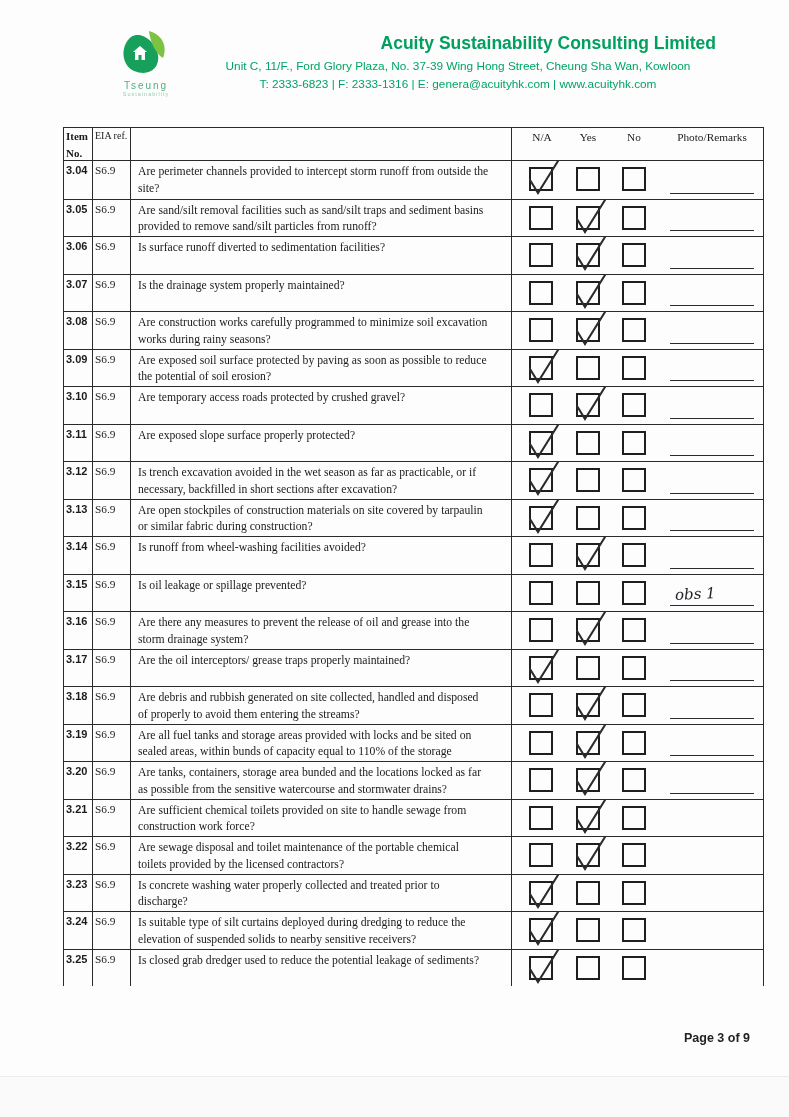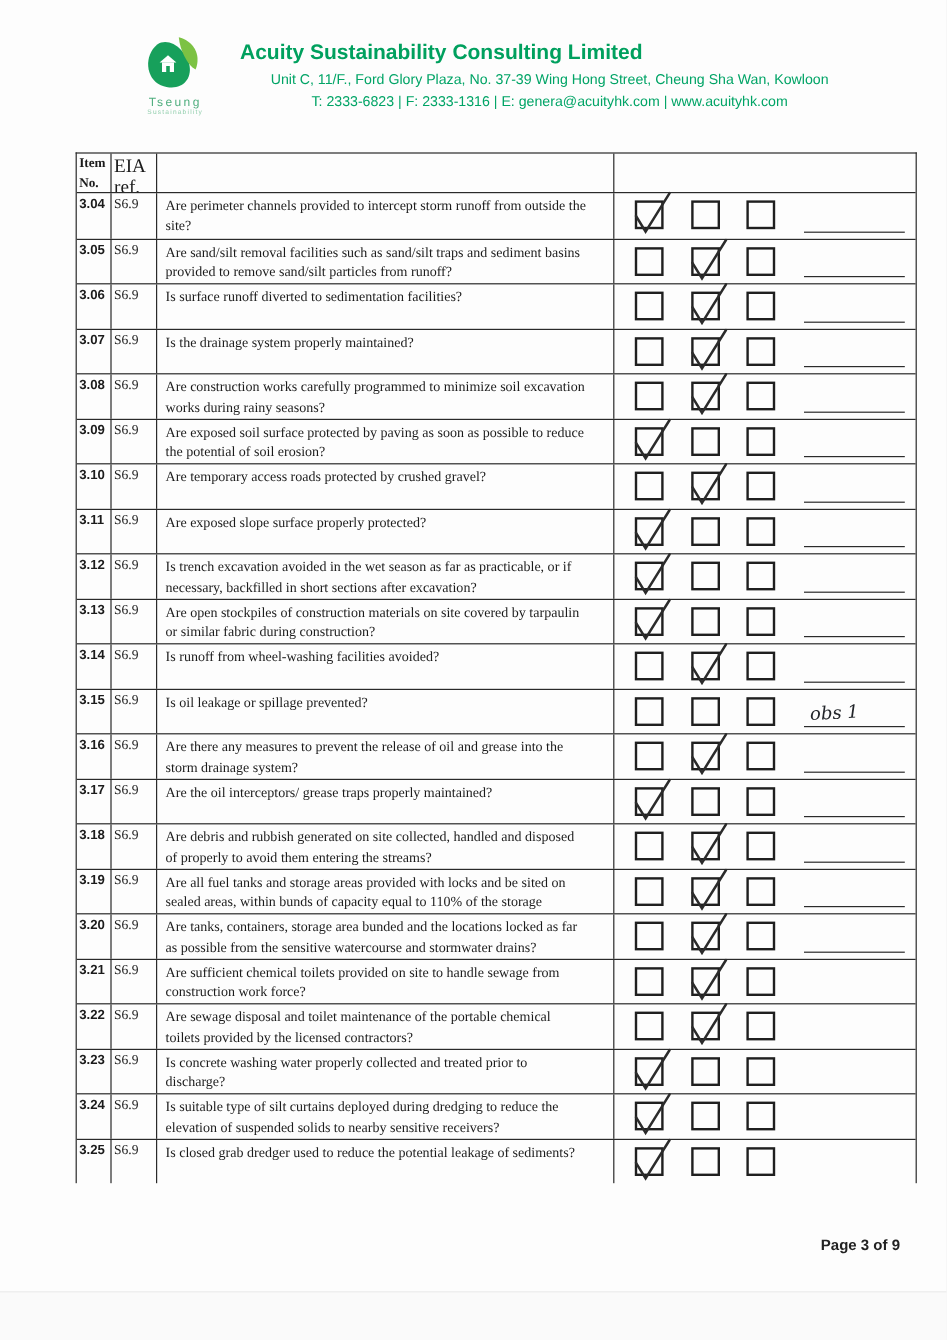--- a/index.html
+++ b/index.html
@@ -3,21 +3,21 @@
 <meta charset="utf-8">
 <style>
   html,body{margin:0;padding:0;background:#e9e9e9;}
   .page{position:relative;width:789px;height:1117px;background:#fdfdfd;margin:0 auto;overflow:hidden;
         font-family:"Liberation Serif",serif;color:#1b1b1b;}
   
   .logo{position:absolute;left:106px;top:30px;width:80px;text-align:center;}
   .logo svg{display:block;margin:0 auto;}
   .logo-word{font-family:"Liberation Sans",sans-serif;font-size:10px;letter-spacing:2px;color:#4fae7e;margin-top:2px;}
   .logo-subword{font-family:"Liberation Sans",sans-serif;font-size:5.5px;letter-spacing:1px;color:#93cfae;}
-  .co-name{position:absolute;left:200px;top:33px;width:516px;text-align:left;
+  .co-name{position:absolute;left:200px;top:33px;width:516px;text-align:right;
            font-family:"Liberation Sans",sans-serif;font-weight:bold;font-size:17.5px;color:#00a05e;}
   .co-addr{position:absolute;left:200px;top:59px;width:516px;text-align:center;
            font-family:Liberation Sans, sans-serif;font-size:11.8px;color:#00a466;}
   .co-contact{position:absolute;left:200px;top:77px;width:516px;text-align:center;
            font-family:"Liberation Sans",sans-serif;font-size:11.8px;color:#00a466;}
   .contract-title{position:absolute;left:95px;top:107px;width:660px;
            font-family:"Liberation Sans",sans-serif;font-weight:bold;font-size:13.2px;color:#111;}
   
   .checklist{position:absolute;left:63px;top:127px;width:699px;border:1.5px solid #2a2a2a;border-bottom:none;}
   .t-row{display:grid;grid-template-columns:29px 38px 381px 251px;height:37.5px;box-sizing:border-box;}
@@ -25,21 +25,21 @@
   .t-row + .t-row{border-top:1.5px solid #2a2a2a;}
   .t-head + .t-row{border-top:none;}
   .c-item,.c-eia,.c-q{border-right:1.5px solid #2a2a2a;box-sizing:border-box;overflow:hidden;}
   .c-item{font-family:"Liberation Sans",sans-serif;font-size:11px;font-weight:600;padding:3px 0 0 2px;}
   .c-eia{font-size:11.3px;padding:3px 0 0 2px;}
   .c-q{font-size:11.7px;line-height:16.5px;padding:3px 22px 0 7px;}
   .c-ans{position:relative;box-sizing:border-box;}
   .h-item{font-weight:bold;font-family:"Liberation Serif",serif;font-size:11px;line-height:13px;padding-top:2px;}
   .h-item div{display:block;}
   .h-item .l2{margin-top:4px;}
-  .h-eia{font-size:16px;padding-top:2px;}
+  .h-eia{font-size:10px;padding-top:2px;}
   .h-lbl{position:absolute;top:3px;font-size:11.3px;text-align:center;}
   .h-na{left:14px;width:32px;}
   .h-yes{left:60px;width:32px;}
   .h-no{left:106px;width:32px;}
   .h-rem{left:148px;width:104px;}
   .cb{position:absolute;top:6px;width:24px;height:24px;border:2px solid #1f1f1f;box-sizing:border-box;}
   .cb-na{left:17px;} .cb-yes{left:64px;} .cb-no{left:110px;}
   .tick{position:absolute;left:-5px;top:-12px;width:38px;height:42px;overflow:visible;pointer-events:none;}
   .rem-line{position:absolute;left:158px;width:84px;bottom:5px;border-bottom:1.6px solid #2b2b2b;}
   .rem-text{position:absolute;left:163px;bottom:8px;font-size:15px;font-style:italic;
@@ -73,20 +73,26 @@
 
 
   <div class="checklist">
     <div class="t-row t-head">
       <div class="c-item h-item">
         <div class="l1">Item</div>
         <div class="l2">No.</div>
       </div>
       <div class="c-eia h-eia">EIA ref.</div>
       <div class="c-q"></div>
+      <div class="c-ans">
+        <span class="h-lbl h-na">N/A</span>
+        <span class="h-lbl h-yes">Yes</span>
+        <span class="h-lbl h-no">No</span>
+        <span class="h-lbl h-rem">Photo/Remarks</span>
+      </div>
     </div>
 
   <div class="t-row">
         <div class="c-item">3.04</div>
         <div class="c-eia">S6.9</div>
         <div class="c-q">Are perimeter channels provided to intercept storm runoff from outside the site?</div>
         <div class="c-ans">
           <div class="cb cb-na">
             <svg class="tick" viewBox="0 0 38 42">
               <polyline points="4,23 12,36 32,4" fill="none" stroke="#2b2b2b" stroke-width="2.1" stroke-linecap="round"></polyline>

